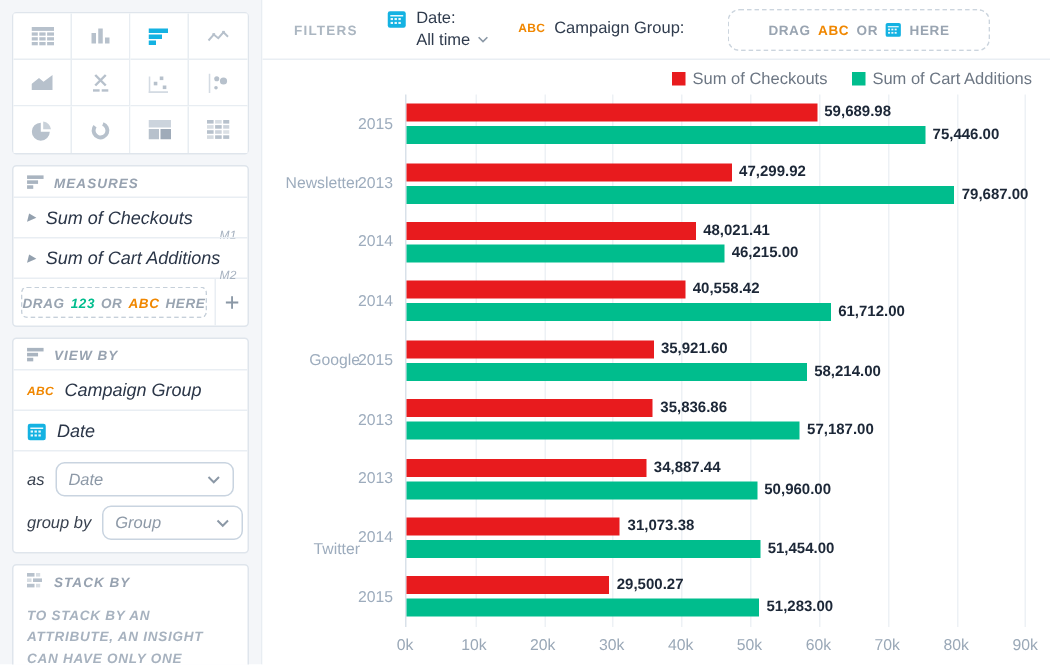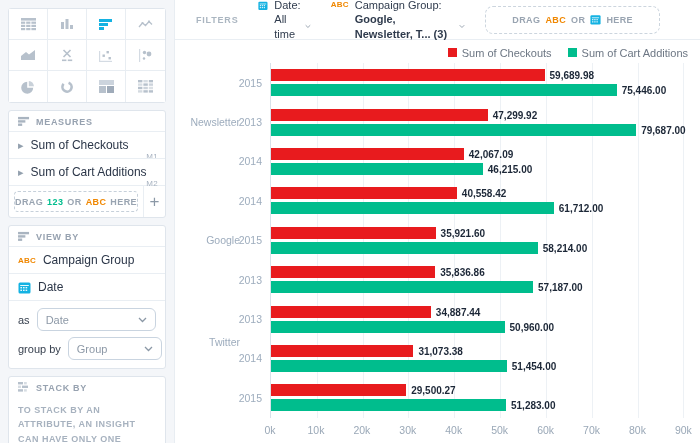--- a/index.html
+++ b/index.html
@@ -2,21 +2,21 @@
 <html><head>
 <meta charset="utf-8">
 <style>
   * { box-sizing: border-box; margin: 0; padding: 0; }
   html,body { width:700px; height:443px; overflow:hidden; background:#fff;
     font-family:"Liberation Sans", sans-serif; }
   .app { display:flex; width:700px; height:443px; }
 
   
   .sidebar { width:175px; min-width:175px; height:443px; background:#f4f6f9;
-    border-right:1px solid #e8edf2; padding:8px; }
+    border-right:1px solid #e8edf2; padding:8px;font-style:italic; }
   .card { background:#fff; border:1px solid #dfe5ec; border-radius:3px; margin-bottom:7px; }
 
   .vis-grid { display:grid; grid-template-columns:repeat(4,1fr); }
   .vis-cell { height:31px; display:flex; align-items:center; justify-content:center;
     border-right:1px solid #e8edf2; border-bottom:1px solid #e8edf2; cursor:pointer; background:#fff; }
   .vis-cell:nth-child(4n) { border-right:none; }
   .vis-cell:nth-child(n+9) { border-bottom:none; }
   .vis-cell svg { display:block; }
 
   .sec-header { display:flex; align-items:center; gap:6px; padding:5px 9px 4px 9px;
@@ -349,26 +349,20 @@
                 <polyline points="1,1 4.5,4.5 8,1" fill="none" stroke="#8b98a6" stroke-width="1.3"></polyline>
               </svg>
           </span>
         </div>
       </div>
 
       <div class="filter-item">
         <span class="abc-badge" style="margin-top:2px">ABC</span>
         <div class="filter-texts">
           <span>Campaign Group:</span>
-          <span class="filter-value bold">
-            <span>Google, Newsletter, T... (3)</span>
-            <svg width="8" height="5" viewBox="0 0 9 6">
-                <polyline points="1,1 4.5,4.5 8,1" fill="none" stroke="#8b98a6" stroke-width="1.3"></polyline>
-              </svg>
-          </span>
         </div>
       </div>
 
       <div class="filters-dz">
         <span>DRAG</span>
         <span class="tok-abc">ABC</span>
         <span>OR</span>
         <svg width="11" height="11" viewBox="0 0 13 13">
             <rect x="0.5" y="1.5" width="12" height="11" rx="1.5" fill="#14b2e2"></rect>
             <rect x="2.2" y="4" width="8.6" height="1" fill="#fff" opacity=".9"></rect>
@@ -422,21 +416,21 @@
       <span class="val">47,299.92</span>
     </div>
     <div class="bar green" style="width: 87.5681%;">
       <span class="val">79,687.00</span>
     </div>
   </div>
 
   <div class="bar-row">
     <span class="year">2014</span>
     <div class="bar red" style="width: 46.2276%;">
-      <span class="val">42,067.09</span>
+      <span class="val">48,021.41</span>
     </div>
     <div class="bar green" style="width: 50.7857%;">
       <span class="val">46,215.00</span>
     </div>
   </div>
 
   <div class="bar-row">
     <span class="year">2014</span>
     <div class="bar red" style="width: 44.5697%;">
       <span class="val">40,558.42</span>
@@ -490,21 +484,21 @@
     <span class="year">2015</span>
     <div class="bar red" style="width: 32.4179%;">
       <span class="val">29,500.27</span>
     </div>
     <div class="bar green" style="width: 56.3549%;">
       <span class="val">51,283.00</span>
     </div>
   </div>
 <div class="group-label" style="top: 59.1px;">Newsletter</div>
           <div class="group-label" style="top: 177.3px;">Google</div>
-          <div class="group-label" style="top: 279px;">Twitter</div>
+          <div class="group-label" style="top: 303px;">Twitter</div>
         </div>
       <div class="x-axis">
           <span class="tick" style="left: 0%;">0k</span>
           <span class="tick" style="left: 10.989%;">10k</span>
           <span class="tick" style="left: 21.978%;">20k</span>
           <span class="tick" style="left: 32.967%;">30k</span>
           <span class="tick" style="left: 43.956%;">40k</span>
           <span class="tick" style="left: 54.9451%;">50k</span>
           <span class="tick" style="left: 65.9341%;">60k</span>
           <span class="tick" style="left: 76.9231%;">70k</span>

